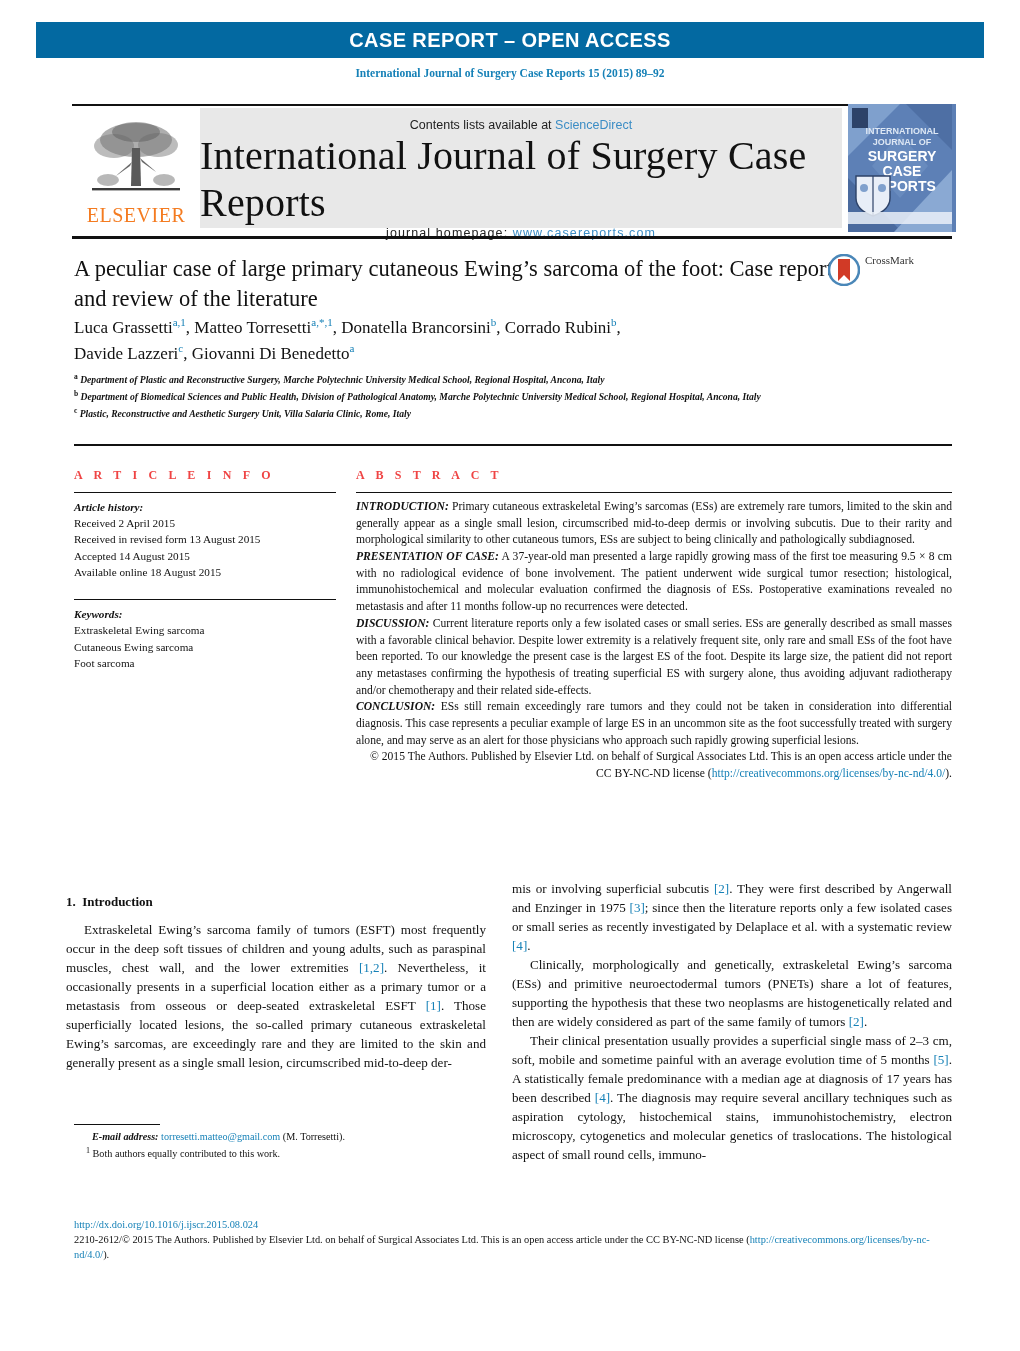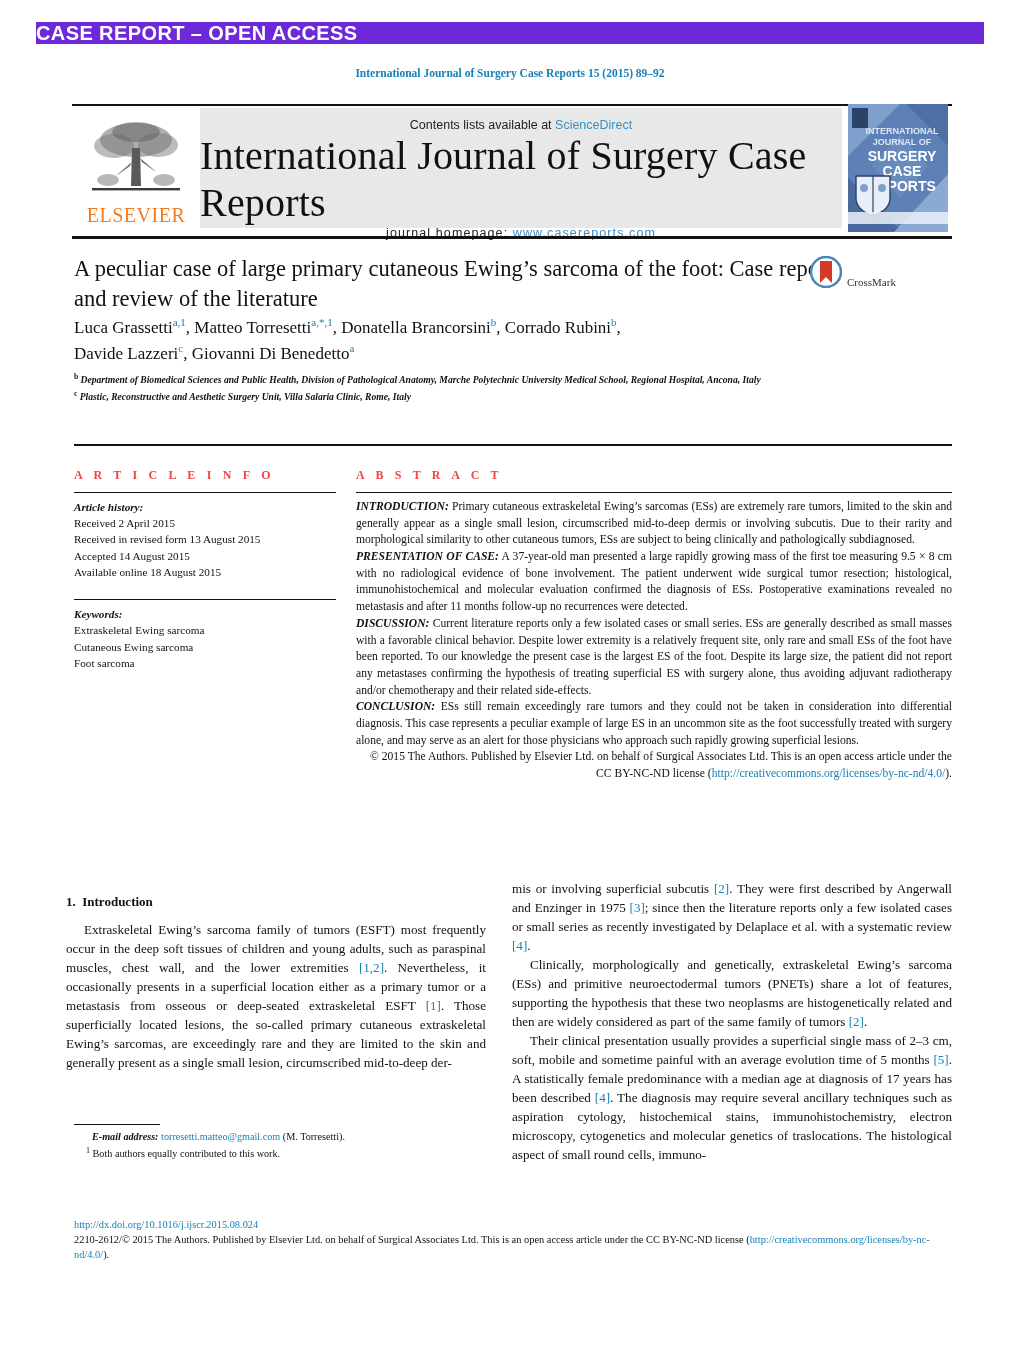--- a/index.html
+++ b/index.html
@@ -12,23 +12,23 @@
     font-family: "Liberation Serif", serif;
     color: #000;
     position: relative;
     overflow: hidden;
   }
 
   
   .banner {
     position: absolute;
     left: 36px; top: 22px;
-    width: 948px; height: 22px;
-    background: #6d28d9;
-    display: flex; align-items: center; 
+    width: 948px; height: 36px;
+    background: #0369a1;
+    display: flex; align-items: center; justify-content: center;
   }
   .banner-text {
     color: #ffffff;
     font-family: "Liberation Sans", sans-serif;
     font-weight: bold;
     font-size: 20px;
     letter-spacing: 0.4px;
   }
 
   
@@ -90,41 +90,41 @@
     letter-spacing: 1.1px;
   }
   .sd-homepage .hp-url { color: #3C8DC5; }
   .cover-box {
     width: 104px; flex: 0 0 104px;
     margin-left: 6px;
     position: relative;
   }
   .cover-img {
     position: absolute; left: 0; top: -4px;
-    width: 100px; height: 128px;
+    width: 108px; height: 128px;
     background: #5C7FB5;
     overflow: hidden;
   }
   .masthead-rule-bot {
     position: absolute; left: 72px; top: 236px;
     width: 880px; height: 3px; background: #111;
   }
 
   
   .title-block { position: absolute; left: 74px; top: 254px; width: 790px; }
   .paper-title {
     font-family: "Liberation Serif", serif;
     font-size: 22.5px; line-height: 1.32;
     color: #111; font-weight: normal;
     margin: 0;
   }
   .crossmark {
-    position: absolute; left: 810px; top: 254px;
+    position: absolute; left: 828px; top: 254px;
     width: 120px; height: 34px;
-    display: flex; align-items: flex-end;
+    display: flex; align-items: flex-start;
   }
   .crossmark-label {
     font-family: "Liberation Serif", serif;
     font-size: 11px; color: #333; margin-left: 5px;
   }
 
   .authors {
     position: absolute; left: 74px; top: 314px; width: 830px;
     font-family: "Liberation Serif", serif;
     font-size: 17px; line-height: 1.52; color: #111;
@@ -304,20 +304,21 @@
 <div class="authors">
   <span><span>Luca Grassetti</span><span class="sup">a,1</span></span>,
   <span><span>Matteo Torresetti</span><span class="sup">a,*,1</span></span>,
   <span><span>Donatella Brancorsini</span><span class="sup">b</span></span>,
   <span><span>Corrado Rubini</span><span class="sup">b</span></span>,<br>
   <span><span>Davide Lazzeri</span><span class="sup">c</span></span>,
   <span><span>Giovanni Di Benedetto</span><span class="sup">a</span></span>
 </div>
 
 <div class="affiliations">
+  <div><span class="aff-mark">a</span> <span>Department of Plastic and Reconstructive Surgery, Marche Polytechnic University Medical School, Regional Hospital, Ancona, Italy</span></div>
   <div><span class="aff-mark">b</span> <span>Department of Biomedical Sciences and Public Health, Division of Pathological Anatomy, Marche Polytechnic University Medical School, Regional Hospital, Ancona, Italy</span></div>
   <div><span class="aff-mark">c</span> <span>Plastic, Reconstructive and Aesthetic Surgery Unit, Villa Salaria Clinic, Rome, Italy</span></div>
 </div>
 
 <div class="rule-above-info"></div>
 
 <div class="info-col">
   <div class="sec-head">A R T I C L E   I N F O</div>
   <div class="thin-rule"></div>
   <div class="info-body">

